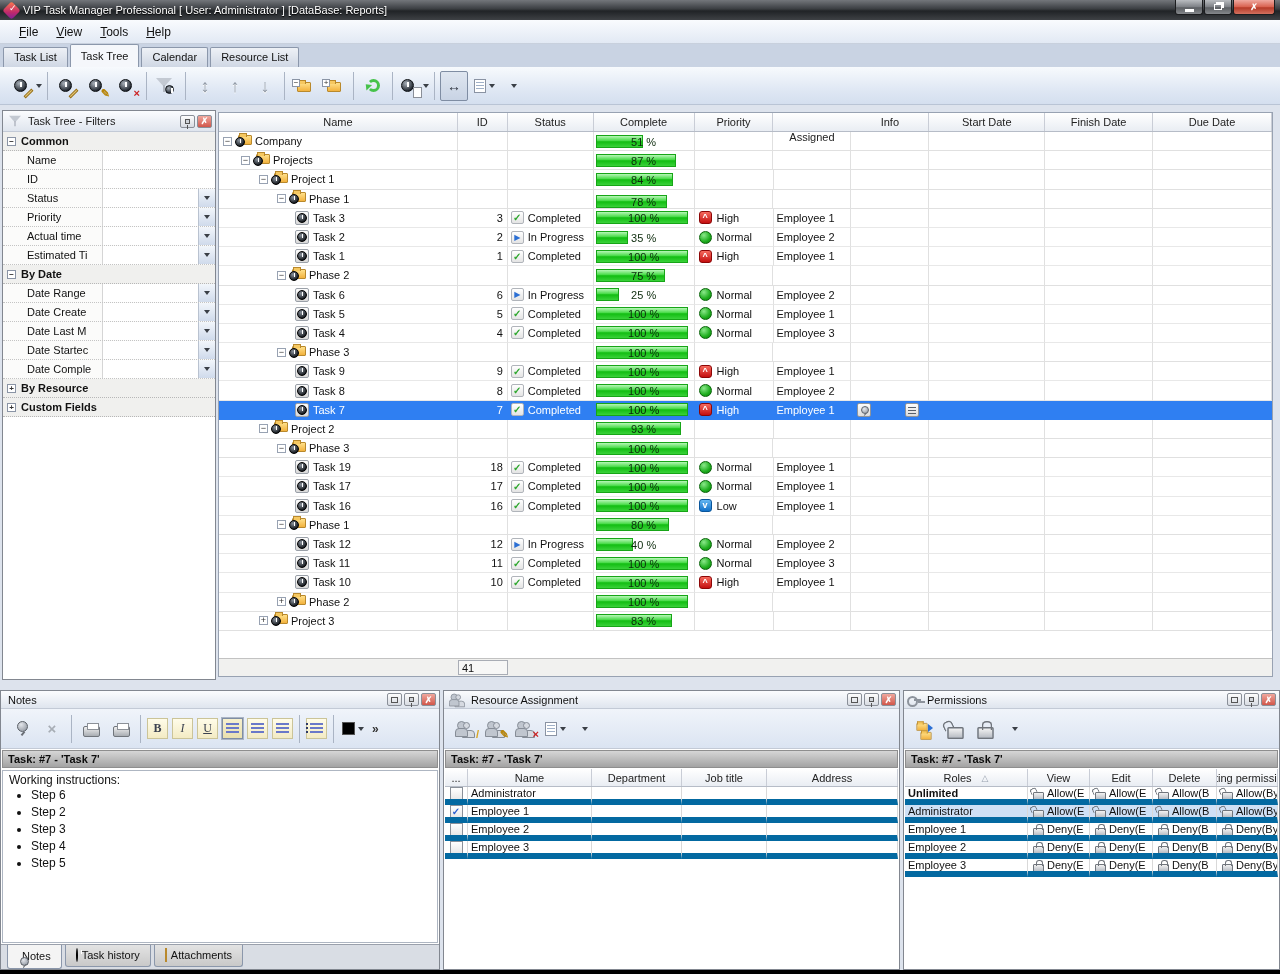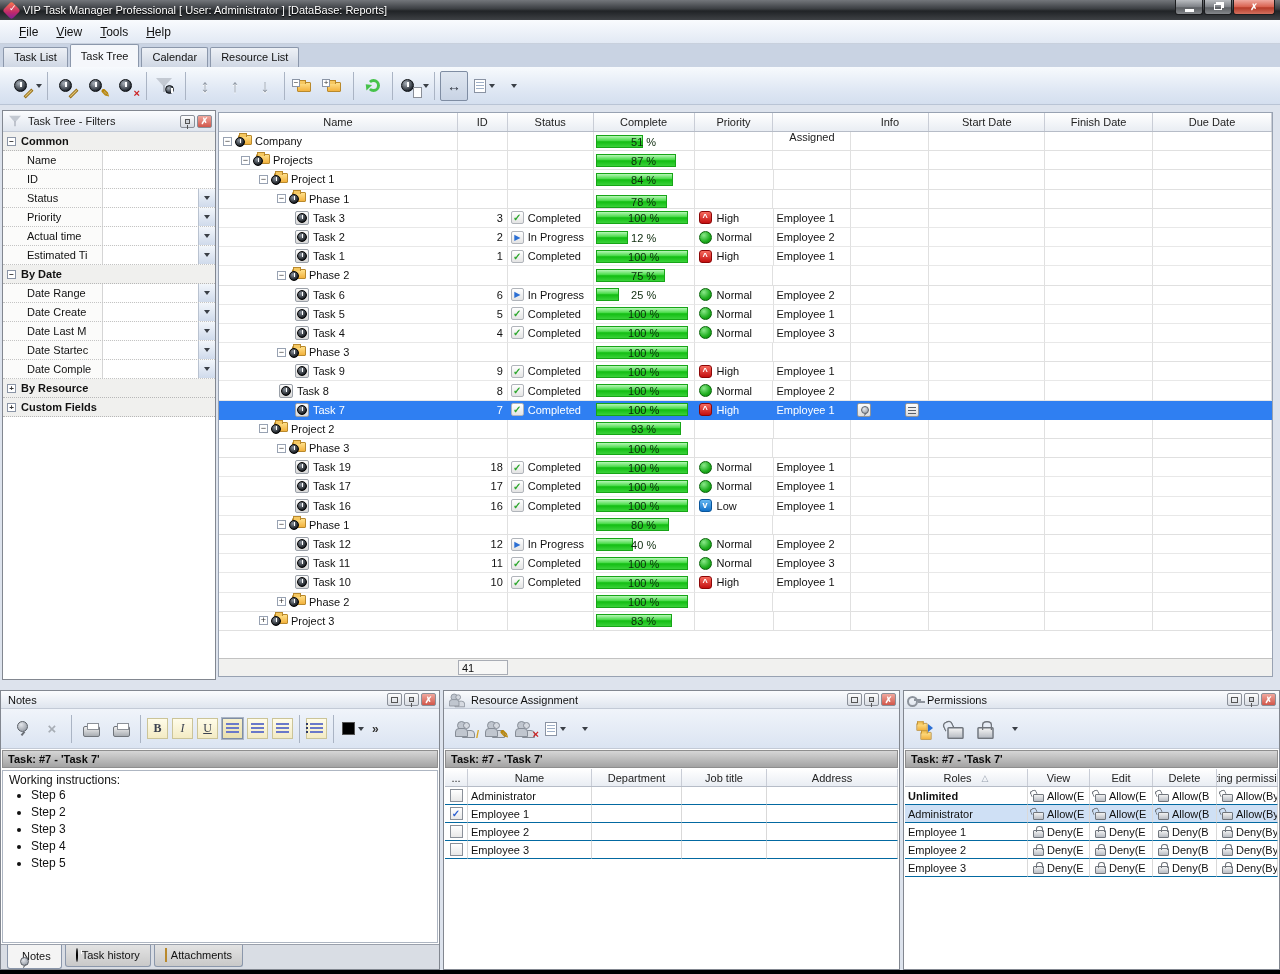--- a/index.html
+++ b/index.html
@@ -201,21 +201,21 @@
   .inherit-ic .f1 { left:0; top:-1px; }
   .inherit-ic .f2 { left:4px; top:8px; }
   .inherit-ic::after { content:""; position:absolute; right:2px; top:4px; width:0; height:0;
     border-top:4px solid transparent; border-bottom:4px solid transparent; border-left:5px solid #2b6fd4; }
 
   
   .btable { margin:0 1px; }
   .bt-head { display:flex; height:18px; background:linear-gradient(#ffffff,#e9edf3); border-bottom:1px solid #b6bcc7; }
   .bt-hcell { border-right:1px solid #c9cdd6; display:flex; align-items:center; justify-content:center; color:#222; overflow:hidden; white-space:nowrap; }
   .bt-row { display:flex; height:18px; }
-  .bt-cell { border-right:1px solid #d9d9d9; border-bottom:1px solid #0369a1; display:flex; align-items:center; padding:0 3px; overflow:hidden; white-space:nowrap; }
+  .bt-cell { border-right:1px solid #d9d9d9; border-bottom:6px solid #0369a1; display:flex; align-items:center; padding:0 3px; overflow:hidden; white-space:nowrap; }
   .cbx { width:13px; height:13px; border:1px solid #8a9099; background:linear-gradient(#fff,#e8e8e8); margin:0 auto;
     display:flex; align-items:center; justify-content:center; font-size:10px; font-weight:bold; color:#2b5fd0; }
   .perm-row.selrow .bt-cell { background:#cfe0f5; }
   .perm-row.boldrow .bt-cell:first-child { font-weight:bold; }
   .sort-tri { color:#9aa3b0; font-size:9px; margin-left:10px; }
   .bottomstrip { position:absolute; left:0; top:970px; width:1280px; height:4px; background:#000; }
   .gapv { position:absolute; top:690px; width:3px; height:280px; background:#dde3ed; }
 </style>
 </head>
 <body>
@@ -567,21 +567,21 @@
           <span class="sheet">
             <span class="mini-clock"></span>
           </span>
           <span>Task 2</span>
         </span>
         <span class="td c-id" style="width: 50px;">2</span>
         <span class="td" style="width: 86px;"><span class="st-ic st-prog">▶</span>In Progress</span>
         <span class="td" style="width: 101px;">
           <span class="pbar">
             <span class="pfill" style="width:33.6%"></span>
-            <span class="plabel">12 %</span>
+            <span class="plabel">35 %</span>
           </span>
         </span>
         <span class="td" style="width: 79px;"><span class="pri-ic pri-normal"></span>Normal</span>
         <span class="td" style="width: 78px; padding-left: 3px;">Employee 2</span>
         <span class="td" style="width: 78px; padding-left: 6px;"></span>
         <span class="td" style="width: 116px;"></span>
         <span class="td" style="width: 108px;"></span>
         <span class="td" style="width: 119px;"></span>
       </div>
       <div class="tree-row">
@@ -736,21 +736,21 @@
           </span>
         </span>
         <span class="td" style="width: 79px;"><span class="pri-ic pri-high">^</span>High</span>
         <span class="td" style="width: 78px; padding-left: 3px;">Employee 1</span>
         <span class="td" style="width: 78px; padding-left: 6px;"></span>
         <span class="td" style="width: 116px;"></span>
         <span class="td" style="width: 108px;"></span>
         <span class="td" style="width: 119px;"></span>
       </div>
       <div class="tree-row">
-        <span class="td c-name" style="width: 239px; padding-left: 60px;">
+        <span class="td c-name" style="width: 239px; padding-left: 76px;">
           <span class="sheet">
             <span class="mini-clock"></span>
           </span>
           <span>Task 8</span>
         </span>
         <span class="td c-id" style="width: 50px;">8</span>
         <span class="td" style="width: 86px;"><span class="st-ic st-done">✓</span>Completed</span>
         <span class="td" style="width: 101px;">
           <span class="pbar">
             <span class="pfill" style="width:96%"></span>

